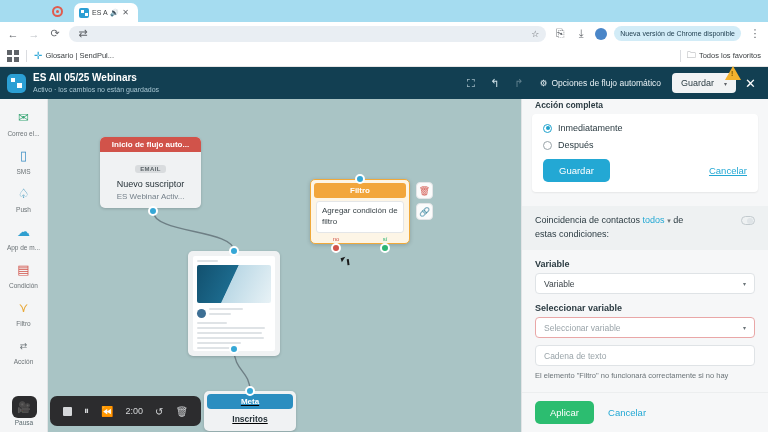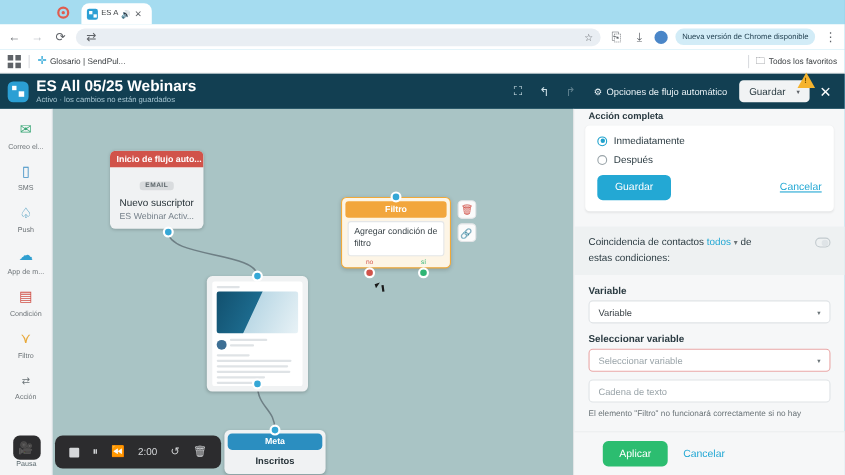--- a/index.html
+++ b/index.html
@@ -79,21 +79,21 @@
   .appbar {
     position: absolute; top: 67px; left: 0; width: 768px; height: 32px;
     background: #123f52; display: flex; align-items: center; padding: 0 7px; gap: 7px;
   }
   .logo {
     width: 19px; height: 19px; border-radius: 5px; background: #2b9fd4;
     position: relative; flex: 0 0 auto;
   }
   .logo::before{content:"";position:absolute;left:4px;top:4.5px;width:4px;height:4px;background:#fff;}
   .logo::after{content:"";position:absolute;left:10px;top:9.5px;width:5px;height:5px;background:#fff;}
-  .flow-title { font-size: 14px; color: #fff; font-weight: bold; line-height: 1.25; }
+  .flow-title { font-size: 10px; color: #fff; font-weight: bold; line-height: 1.25; }
   .flow-sub { font-size: 7px; color: #a9c7d3; line-height: 1.3; }
   .appbar-right { margin-left: auto; display: flex; align-items: center; gap: 4px; }
   .hdr-ico {
     width: 20px; height: 20px; display: flex; align-items: center; justify-content: center;
     color: #cfe1e8; font-size: 11px; border-radius: 4px;
   }
   .hdr-ico.faded { color: #5d7f8d; }
   .opt-btn {
     display: flex; align-items: center; gap: 4px; font-size: 8.5px; color: #e8f1f5;
     padding: 4px 7px; border-radius: 4px;
@@ -136,21 +136,21 @@
   .node-head {
     font-size: 8px; color: #fff; font-weight: bold; text-align: center;
     padding: 3px 6px; white-space: nowrap; overflow: hidden;
   }
   .port {
     width: 10px; height: 10px; border-radius: 50%; background: #35a7d6;
     border: 2px solid #fff; position: absolute;
   }
 
   
-  #trigger { left: 52px; top: 38px; width: 85px; }
+  #trigger { left: 52px; top: 38px; width: 101px; }
   .head-red { background: #d1534a; border-radius: 4px 4px 0 0; }
   .tag {
     display: inline-block; background: #d9dcde; color: #5b6468; font-size: 6px;
     font-weight: bold; padding: 1px 5px; border-radius: 3px; letter-spacing: .4px;
   }
   .node-body { padding: 5px 7px 7px; text-align: center; }
   .node-main { font-size: 9px; color: #263238; font-weight: normal; margin-top: 4px; }
   .node-sub { font-size: 8px; color: #75808a; margin-top: 3px; white-space: nowrap; overflow: hidden; }
 
   
@@ -185,21 +185,21 @@
   .out-si { color: #2fb574; }
   .side-btns { position: absolute; left: 106px; top: 3px; display: flex; flex-direction: column; gap: 4px; }
   .side-btn {
     width: 17px; height: 17px; background: #fbfbfb; border: 1px solid #e3e5e7;
     border-radius: 4px; display: flex; align-items: center; justify-content: center;
     font-size: 9px; color: #8b9499;
   }
   .side-btn.red { color: #d1534a; }
 
   
-  #meta { left: 156px; top: 292px; width: 92px; }
+  #meta { left: 156px; top: 292px; width: 92px; text-decoration: underline; }
   .head-blue { background: #2b8ec0; border-radius: 4px; margin: 3px; }
   .meta-body { text-align: center; padding: 2px 4px 7px; font-size: 8.5px; color: #263238; font-weight: bold; }
 
   
   .cursor {
     position: absolute; left: 293px; top: 158px; width: 0; height: 0;
     border-left: 5px solid #1a1a1a; border-bottom: 4px solid transparent;
     border-right: 3px solid transparent; border-top: 0;
     transform: rotate(-18deg);
   }
@@ -270,21 +270,21 @@
   }
   .select.err { border-color: #e9a7a7; }
   .select .ph { color: #9aa4a9; }
   .sel-caret { margin-left: auto; font-size: 6px; color: #6b7478; }
   .cond-row { display: flex; gap: 5px; margin: 7px 13px 0; }
   .cond-row .select { margin: 0; flex: 1; }
   .warn-line { font-size: 7.5px; color: #6b7478; padding: 5px 13px 0; line-height: 1.3; }
 
   .panel-footer {
     position: absolute; bottom: 0; left: 0; width: 247px; height: 40px;
-    background: #f6f7f8; display: flex; align-items: center; gap: 14px; padding: 0 26px;
+    background: #f6f7f8; display: flex; align-items: center; gap: 14px; padding: 0 13px;
     border-top: 1px solid #eceeef;
   }
   .btn-apply {
     background: #2cbd70; color: #fff; border: none; border-radius: 5px;
     padding: 6px 15px; font-size: 9.5px; font-family: inherit;
   }
 </style>
 </head>
 <body>
 

